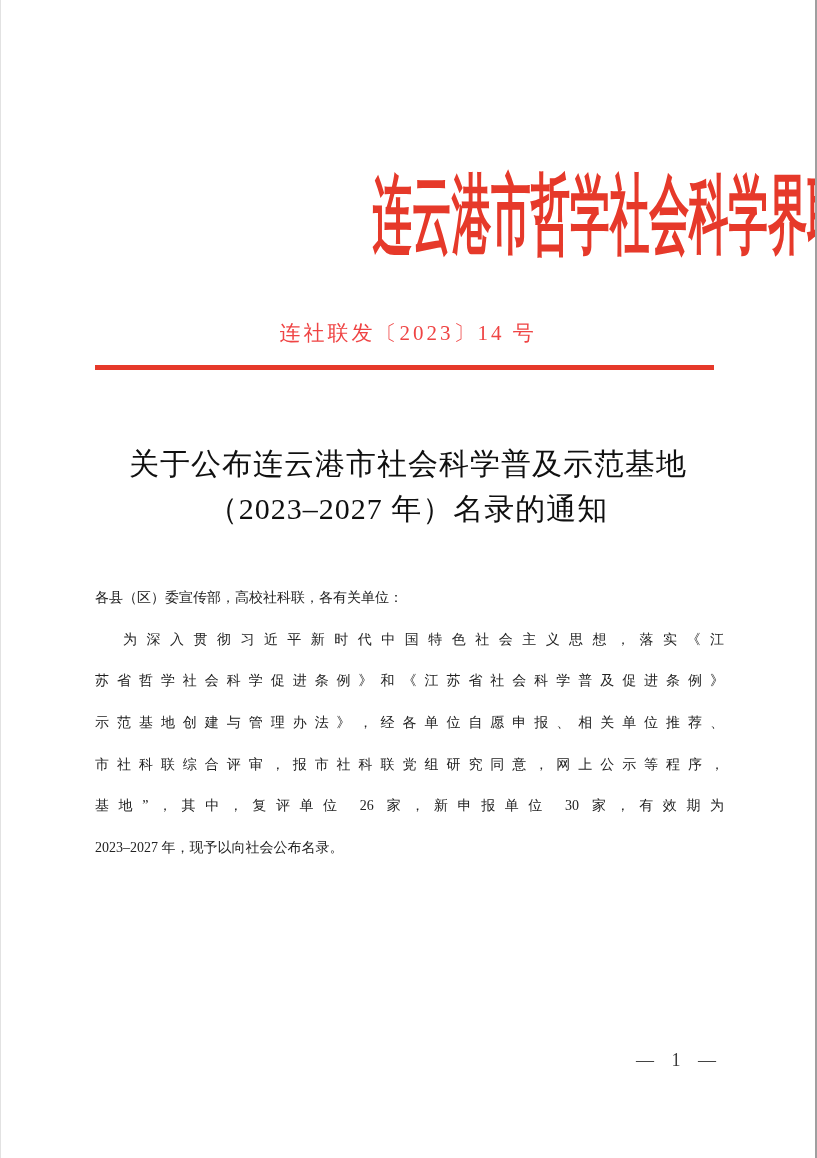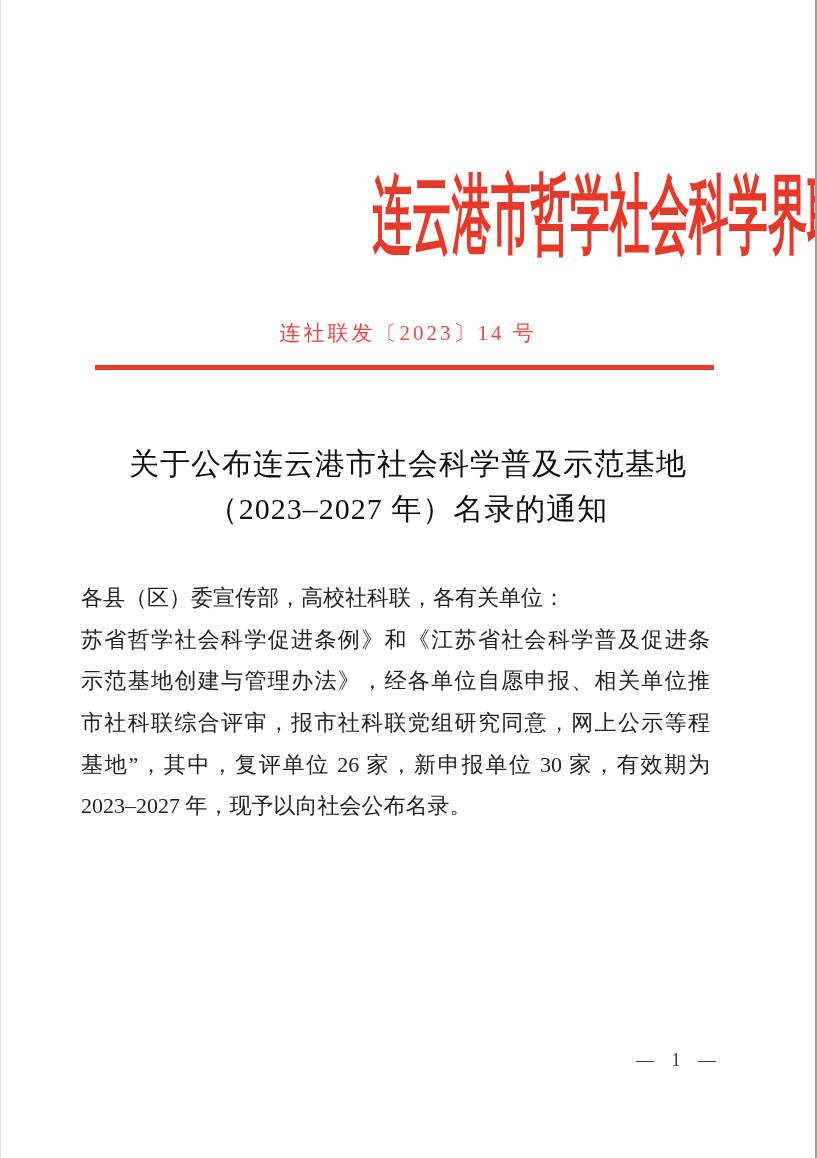--- a/index.html
+++ b/index.html
@@ -71,23 +71,23 @@
     font-size:30px;
     font-weight:normal;
     line-height:45px;
     letter-spacing:1px;
     color:var(--title-ink);
   }
   
   .doc-body{
     position:absolute;
     top:577px;
-    left:80px;
+    left:94px;
     width:629px;
-    font-size:22px;
+    font-size:14px;
     color:var(--ink);
   }
   .bline{
     line-height:41.7px;
     height:41.7px;
     white-space:nowrap;
     text-align:left;
   }
   .bline.jl{
     white-space:normal;
@@ -124,20 +124,21 @@
 
   <div class="red-line"></div>
 
   <div class="doc-title">
     <div>关于公布连云港市社会科学普及示范基地</div>
     <div>（2023–2027 年）名录的通知</div>
   </div>
 
   <div class="doc-body">
     <div class="bline">各县（区）委宣传部，高校社科联，各有关单位：</div>
+    <div class="bline jl indent">为深入贯彻习近平新时代中国特色社会主义思想，落实《江</div>
     <div class="bline jl">苏省哲学社会科学促进条例》和《江苏省社会科学普及促进条例》</div>
     <div class="bline jl">示范基地创建与管理办法》，经各单位自愿申报、相关单位推荐、</div>
     <div class="bline jl">市社科联综合评审，报市社科联党组研究同意，网上公示等程序，</div>
     <div class="bline jl">基地”，其中，复评单位 26 家，新申报单位 30 家，有效期为</div>
     <div class="bline">2023–2027 年，现予以向社会公布名录。</div>
   </div>
 
   <div class="page-number">— 1 —</div>
 
 </div>

